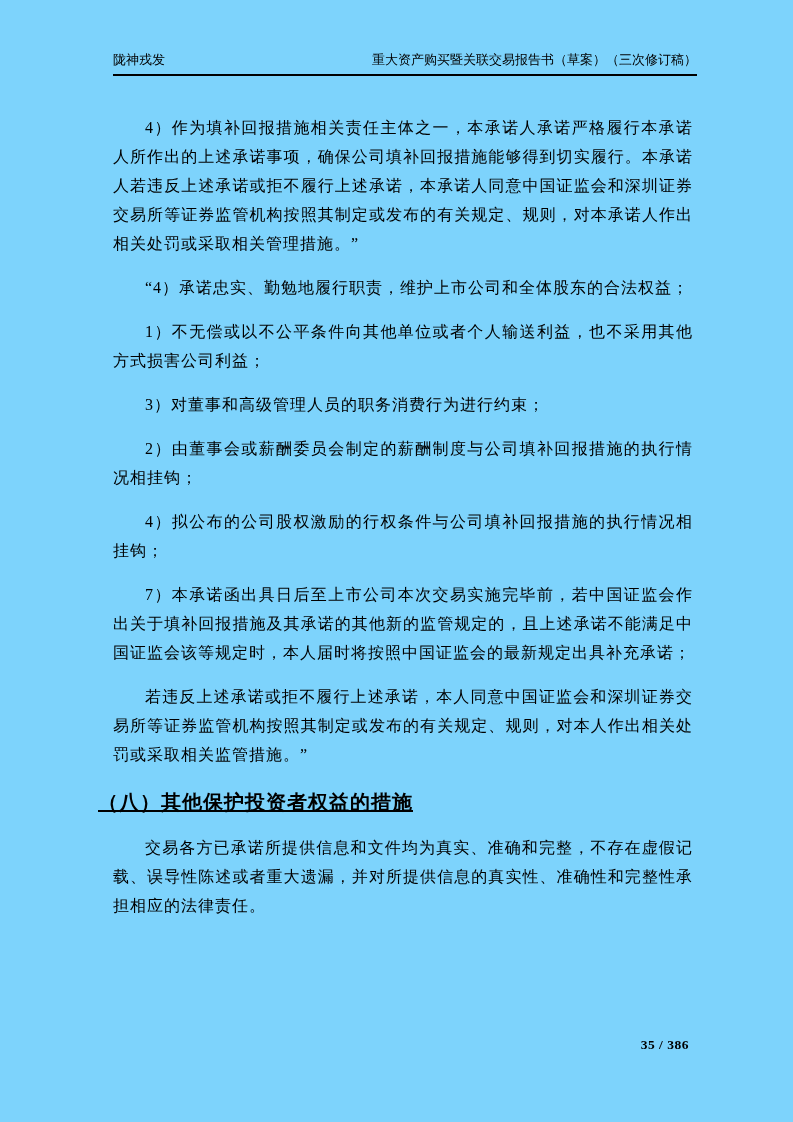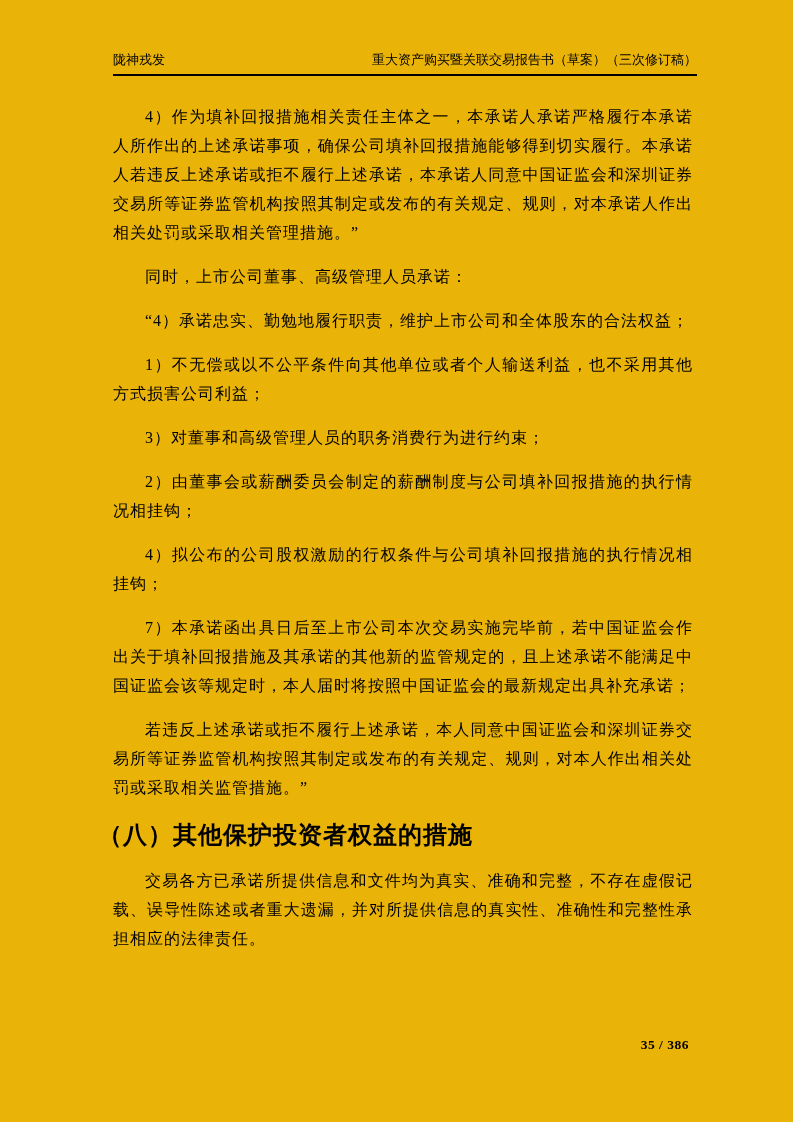--- a/index.html
+++ b/index.html
@@ -4,21 +4,21 @@
 <style>
   html, body {
     margin: 0;
     padding: 0;
     background: #ffffff;
   }
   .page {
     position: relative;
     width: 793px;
     height: 1122px;
-    background: #eab308;
+    background: #7dd3fc;
     color: #000000;
     font-family: "Liberation Serif", "DejaVu Serif", serif;
     overflow: hidden;
   }
   .page-header {
     position: absolute;
     left: 113px;
     top: 52px;
     width: 584px;
     display: flex;
@@ -27,38 +27,39 @@
     font-size: 13px;
     line-height: 16px;
     padding-bottom: 6px;
     border-bottom: 2px solid #000000;
   }
   .doc-content {
     position: absolute;
     left: 113px;
     top: 77px;
     width: 580px;
-    padding-top: 10px;
+    padding-top: 21px;
   }
   .doc-content p.body-para {
     font-size: 16px;
     line-height: 29px;
     letter-spacing: 1px;
     text-align: justify;
     text-indent: 2em;
     margin: 15px 0;
     word-break: break-all;
   }
   .doc-content h2.section-heading {
     font-family: "Liberation Sans", "DejaVu Sans", sans-serif;
-    font-size: 24px;
+    font-size: 20px;
     font-weight: bold;
     line-height: 26px;
     letter-spacing: 1px;
     margin: 20px 0 18px -15px;
+    text-decoration: underline;
   }
   .page-footer {
     position: absolute;
     left: 113px;
     top: 1019px;
     width: 580px;
     text-align: right;
     padding-right: 4px;
     box-sizing: border-box;
     margin-top: 16px;
@@ -74,21 +75,20 @@
 
 <div class="page">
 
   <header class="page-header">
     <span>陇神戎发</span>
     <span>重大资产购买暨关联交易报告书（草案）（三次修订稿）</span>
   </header>
 
   <main class="doc-content">
     <p class="body-para">4）作为填补回报措施相关责任主体之一，本承诺人承诺严格履行本承诺人所作出的上述承诺事项，确保公司填补回报措施能够得到切实履行。本承诺人若违反上述承诺或拒不履行上述承诺，本承诺人同意中国证监会和深圳证券交易所等证券监管机构按照其制定或发布的有关规定、规则，对本承诺人作出相关处罚或采取相关管理措施。”</p>
-    <p class="body-para">同时，上市公司董事、高级管理人员承诺：</p>
     <p class="body-para">“4）承诺忠实、勤勉地履行职责，维护上市公司和全体股东的合法权益；</p>
     <p class="body-para">1）不无偿或以不公平条件向其他单位或者个人输送利益，也不采用其他方式损害公司利益；</p>
     <p class="body-para">3）对董事和高级管理人员的职务消费行为进行约束；</p>
     <p class="body-para">2）由董事会或薪酬委员会制定的薪酬制度与公司填补回报措施的执行情况相挂钩；</p>
     <p class="body-para">4）拟公布的公司股权激励的行权条件与公司填补回报措施的执行情况相挂钩；</p>
     <p class="body-para">7）本承诺函出具日后至上市公司本次交易实施完毕前，若中国证监会作出关于填补回报措施及其承诺的其他新的监管规定的，且上述承诺不能满足中国证监会该等规定时，本人届时将按照中国证监会的最新规定出具补充承诺；</p>
     <p class="body-para">若违反上述承诺或拒不履行上述承诺，本人同意中国证监会和深圳证券交易所等证券监管机构按照其制定或发布的有关规定、规则，对本人作出相关处罚或采取相关监管措施。”</p>
 
     <h2 class="section-heading">（八）其他保护投资者权益的措施</h2>
 

